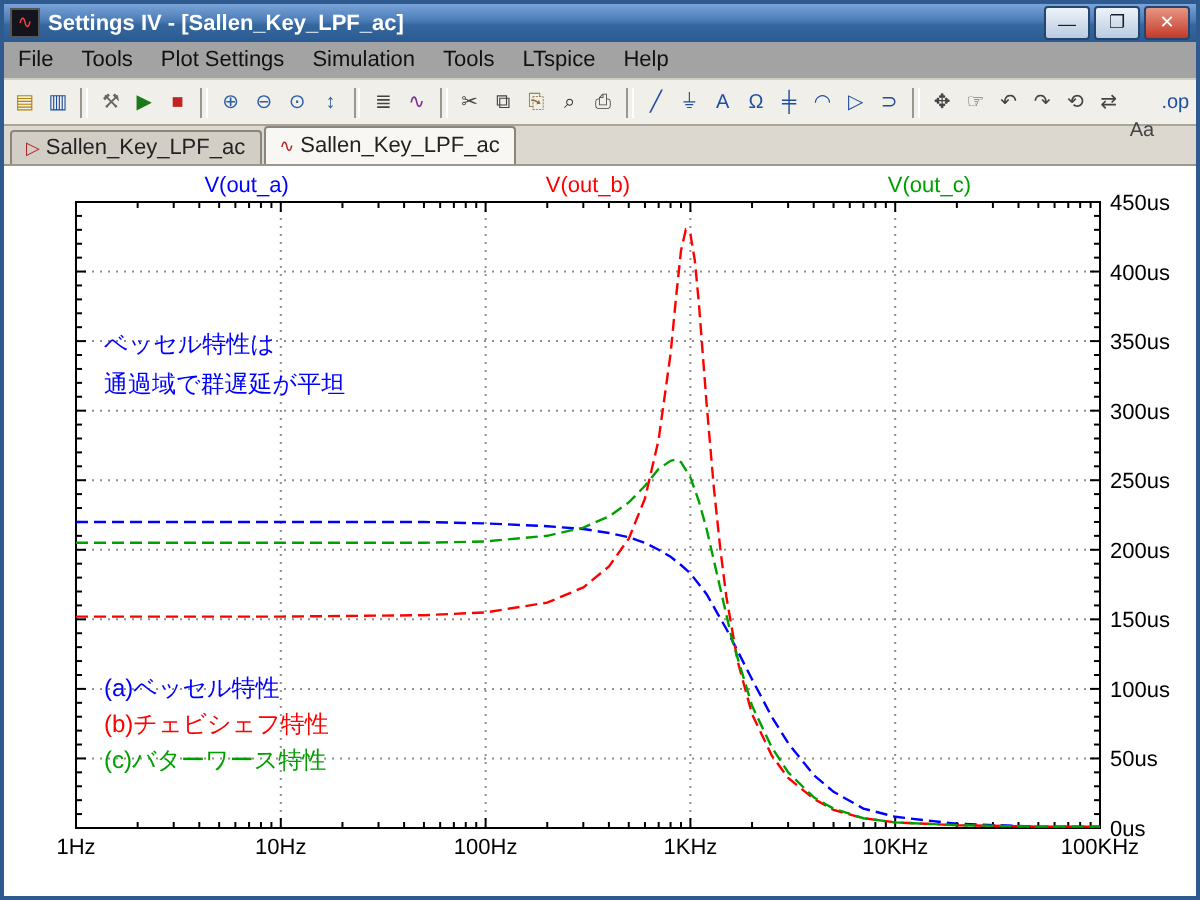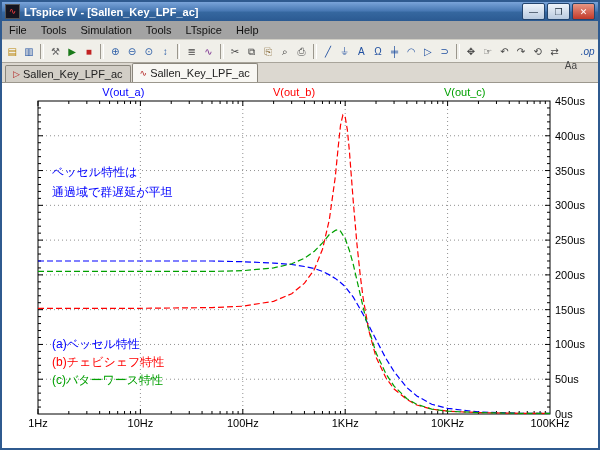--- a/index.html
+++ b/index.html
@@ -27,30 +27,31 @@
   .tab .tabicon{font-size:9px;}
   .plotpane{position:relative;width:596px;height:368px;background:#ffffff;}
   svg text{font-family:"Liberation Sans","DejaVu Sans",sans-serif;}
 </style>
 </head>
 <body>
 
 <div class="window">
   <div class="titlebar">
     <span class="app-icon">∿</span>
-    <span class="title-text">LTspice IV - [Sallen_Key_LPF_ac]</span>
+    <span class="title-text">Settings IV - [Sallen_Key_LPF_ac]</span>
     <span class="winbtns">
         <span class="wbtn">—</span>
         <span class="wbtn">❐</span>
         <span class="wbtn close">✕</span>
       </span>
   </div>
   <div class="menubar">
       <span class="menu-item">File</span>
       <span class="menu-item">Tools</span>
+      <span class="menu-item">Plot Settings</span>
       <span class="menu-item">Simulation</span>
       <span class="menu-item">Tools</span>
       <span class="menu-item">LTspice</span>
       <span class="menu-item">Help</span>
     </div>
   <div class="toolbar">
       <span class="tbtn">
         <span style="color: rgb(184, 134, 11);">▤</span>
       </span>
       <span class="tbtn">
@@ -143,21 +144,21 @@
       <span class="tbtn">
         <span style="color: rgb(68, 68, 68);">⟲</span>
       </span>
       <span class="tbtn">
         <span style="color: rgb(68, 68, 68);">⇄</span>
       </span>
       <span class="tbtn">
         <span style="color: rgb(68, 68, 68); margin-top: 29px;">Aa</span>
       </span>
       <span class="tbtn">
-        <span style="color: rgb(31, 79, 160); font-style: italic;">.op</span>
+        <span style="color: rgb(31, 79, 160);">.op</span>
       </span>
     </div>
   <div class="tabbar">
       <span class="tab">
         <span class="tabicon" style="color: rgb(178, 34, 34);">▷</span>
         <span>Sallen_Key_LPF_ac</span>
       </span>
       <span class="tab active">
         <span class="tabicon" style="color: rgb(178, 34, 34);">∿</span>
         <span>Sallen_Key_LPF_ac</span>

